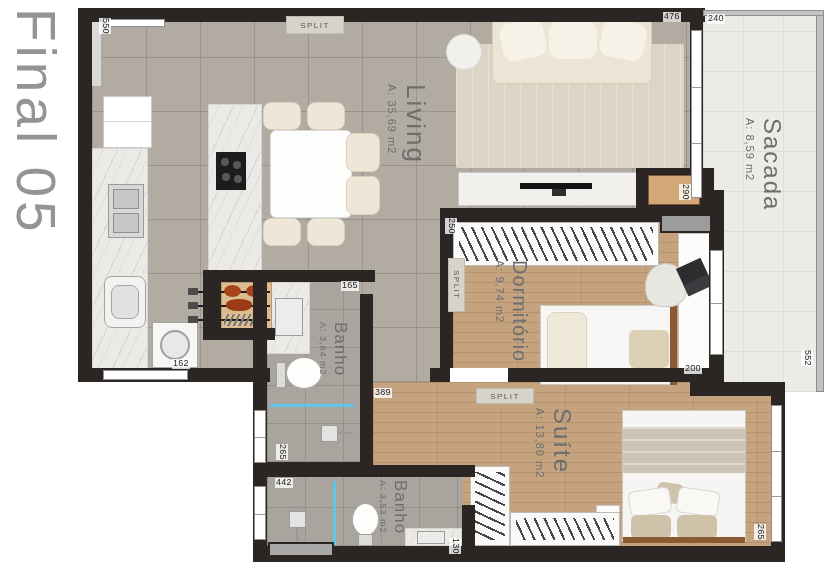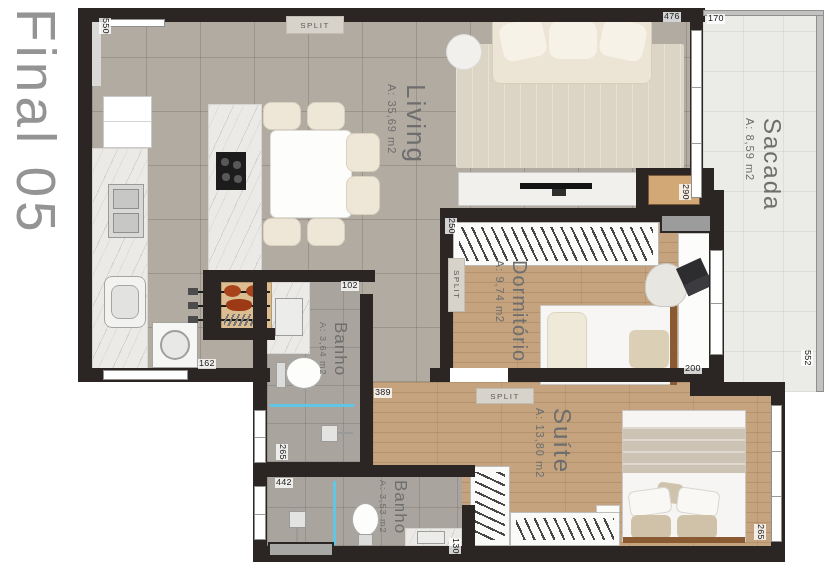--- a/index.html
+++ b/index.html
@@ -228,25 +228,25 @@
     <span class="area" style="font-size:9px;">A: 3,53 m2</span>
     <span class="name" style="font-size:17px;letter-spacing:1px;">Banho</span>
   </div>
 
   <div class="abs split" style="left:286px;top:16px;width:58px;height:18px;">SPLIT</div>
   <div class="abs split v" style="left:448px;top:258px;width:17px;height:54px;">SPLIT</div>
   <div class="abs split" style="left:476px;top:388px;width:58px;height:16px;">SPLIT</div>
 
   <div class="abs dim v" style="left:99px;top:18px;">550</div>
   <div class="abs dim" style="left:663px;top:12px;">476</div>
-  <div class="abs dim" style="left:707px;top:14px;">170</div>
+  <div class="abs dim" style="left:707px;top:14px;">240</div>
   <div class="abs dim v" style="left:679px;top:184px;">290</div>
   <div class="abs dim v" style="left:445px;top:218px;">250</div>
-  <div class="abs dim" style="left:341px;top:281px;">102</div>
-  <div class="abs dim" style="left:198px;top:359px;">162</div>
+  <div class="abs dim" style="left:341px;top:281px;">165</div>
+  <div class="abs dim" style="left:172px;top:359px;">162</div>
   <div class="abs dim" style="left:684px;top:364px;">200</div>
   <div class="abs dim v" style="left:801px;top:350px;">552</div>
   <div class="abs dim" style="left:374px;top:388px;">389</div>
   <div class="abs dim v" style="left:276px;top:444px;">265</div>
   <div class="abs dim" style="left:275px;top:478px;">442</div>
   <div class="abs dim v" style="left:449px;top:538px;">130</div>
   <div class="abs dim v" style="left:754px;top:524px;">265</div>
 
 </div>
 

